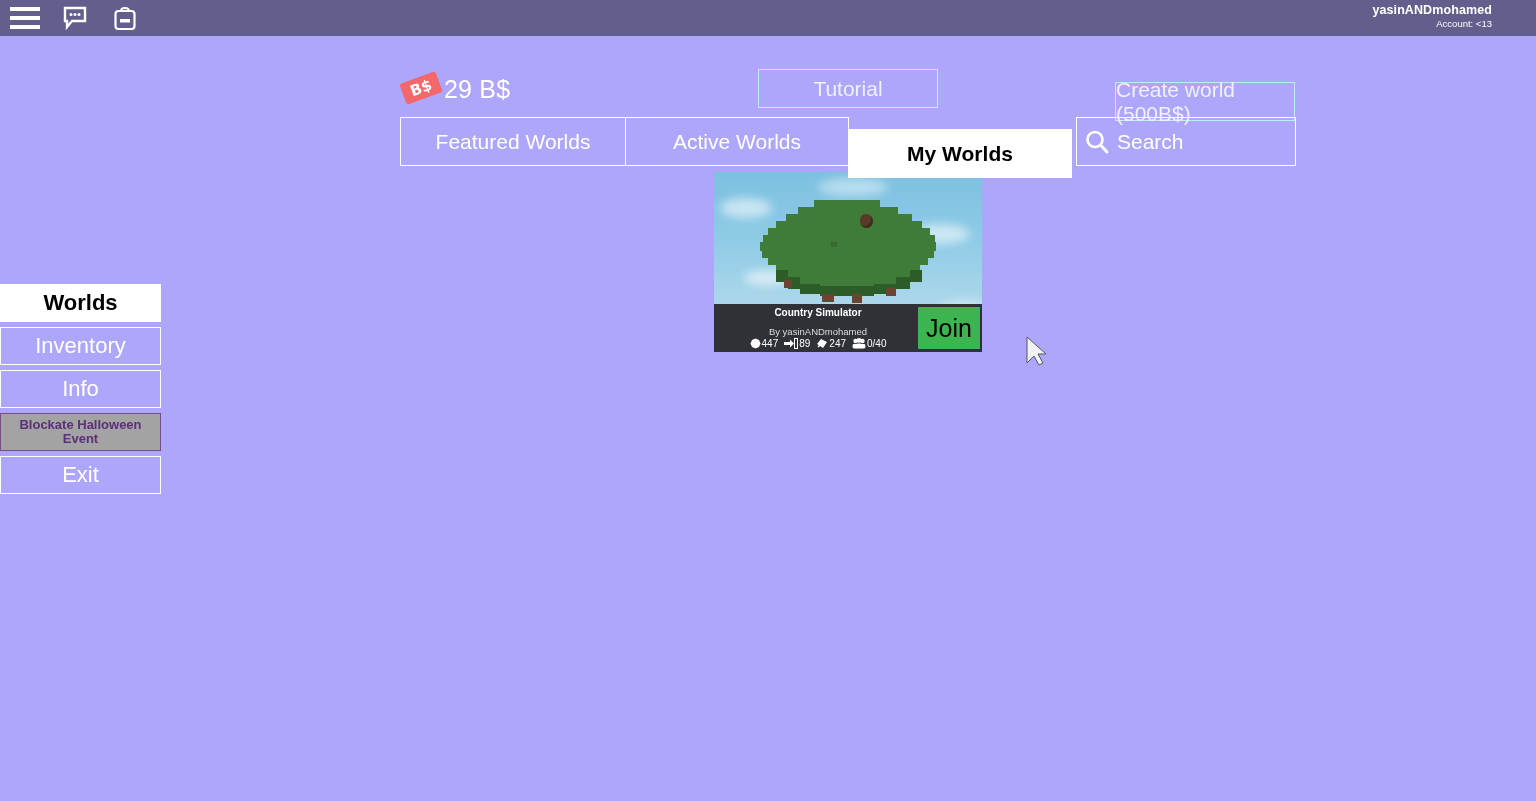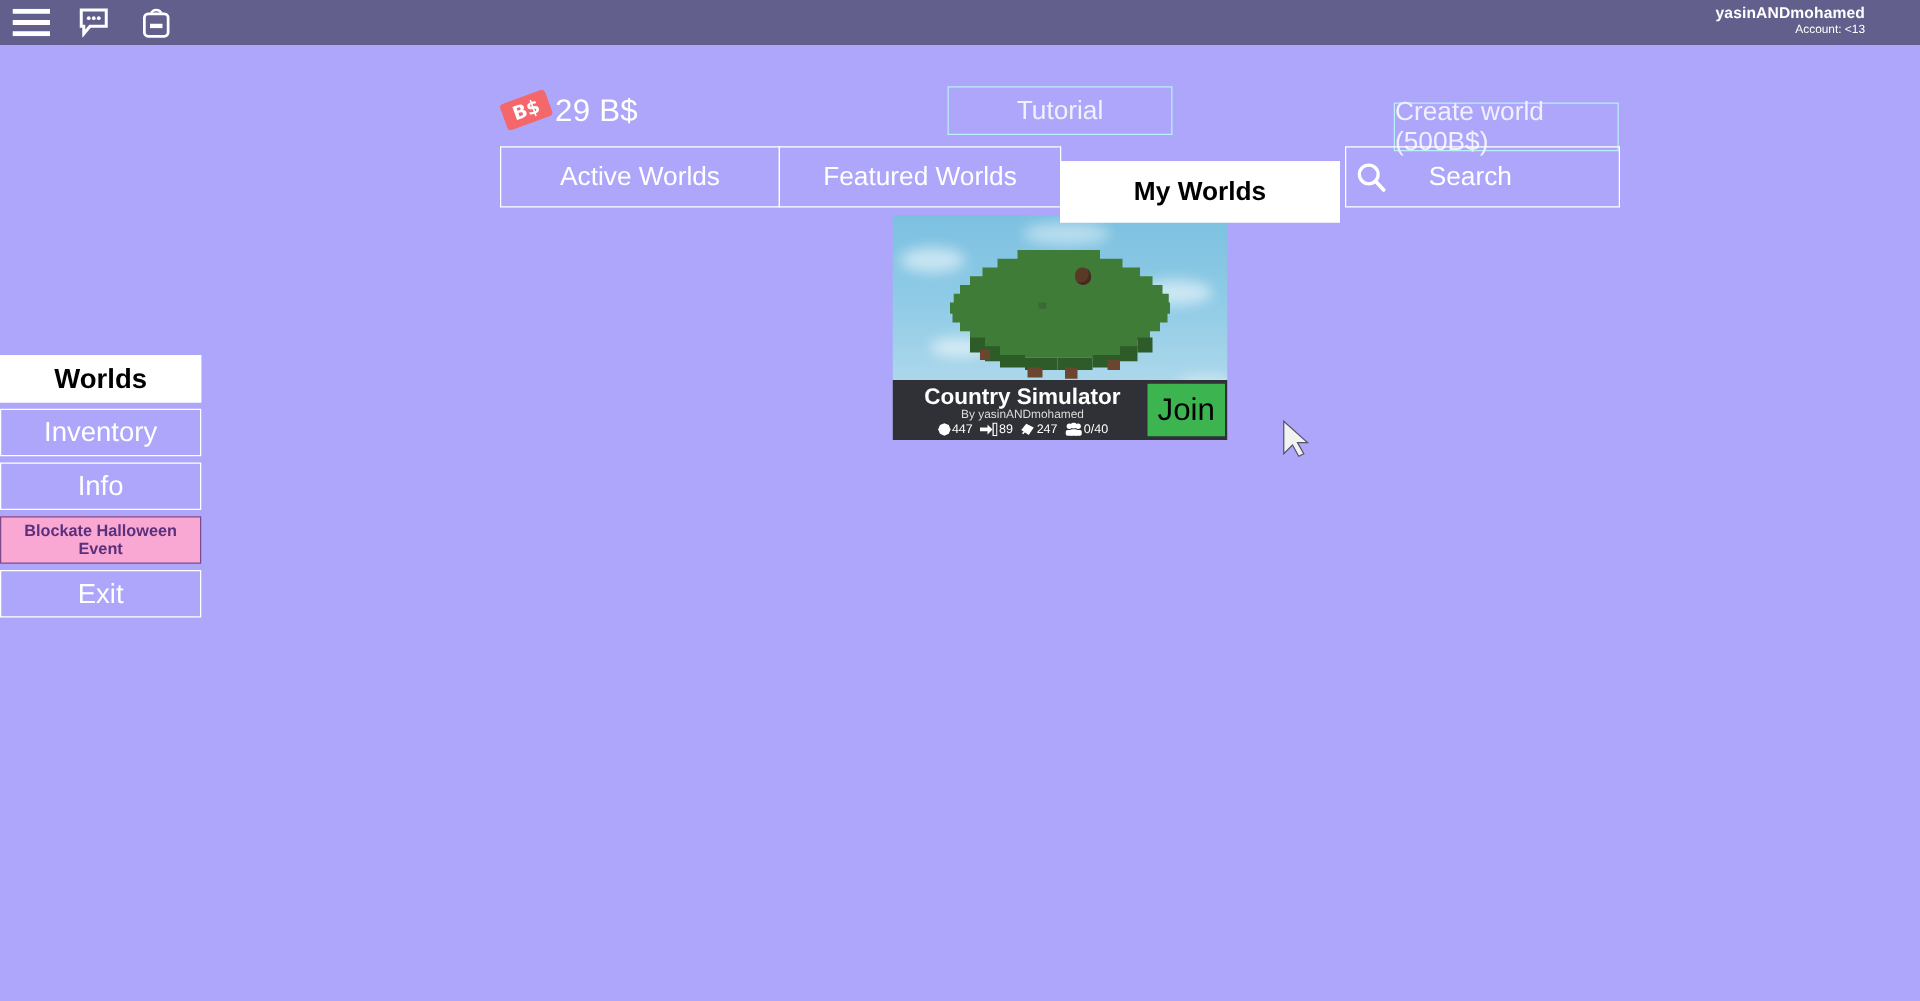--- a/index.html
+++ b/index.html
@@ -169,21 +169,20 @@
     position: absolute;
     left: 1076px;
     top: 117px;
     width: 220px;
     height: 49px;
     box-sizing: border-box;
     border: 1px solid #ffffff;
     display: flex;
     align-items: center;
     cursor: text;
-    gap: 26px;
   }
   #search-icon {
     width: 40px;
     height: 49px;
     position: relative;
     flex: 0 0 40px;
   }
   #search-icon svg { position: absolute; left: 50%; top: 50%; transform: translate(-50%,-50%); }
   #search-input {
     flex: 1;
@@ -277,21 +276,21 @@
     height: 48px;
     background: #2f3136;
   }
   #card-title {
     position: absolute;
     left: 0;
     top: 3px;
     width: 208px;
     text-align: center;
     color: #ffffff;
-    font-size: 18px;
+    font-size: 10px;
     font-weight: bold;
     font-family: "Liberation Sans", sans-serif;
     white-space: nowrap;
   }
   #card-author {
     position: absolute;
     left: 0;
     top: 22px;
     width: 208px;
     text-align: center;
@@ -362,21 +361,21 @@
     font-family: "Liberation Sans", sans-serif;
     line-height: 1.05;
   }
   .side-btn:first-child { margin-top: 0; }
   .side-btn.active {
     background: #ffffff;
     color: #000000;
     font-weight: bold;
   }
   .side-btn.event {
-    background: #f9a8d4;
+    background: #a3a3a3;
     border-color: #7a4a8c;
     color: #5b2f7a;
     font-size: 13px;
     font-weight: bold;
     height: 38px;
     padding: 0 6px;
   }
   .side-btn.spaced { margin-top: 5px; }
 
   
@@ -431,22 +430,22 @@
         <span>B$</span>
       </div>
   </div>
   <div id="currency-amount">29 B$</div>
 </div>
 
 <div class="outline-btn" id="tutorial-btn">Tutorial</div>
 <div class="outline-btn" id="create-world-btn">Create world (500B$)</div>
 
 <div id="tabs">
+  <div class="tab" id="tab-featured">Featured Worlds</div>
   <div class="tab" id="tab-active">Active Worlds</div>
-  <div class="tab" id="tab-featured">Featured Worlds</div>
   <div class="tab active" id="tab-my">My Worlds</div>
 </div>
 
 <div id="search-box">
   <div id="search-icon">
     <svg width="26" height="26" viewBox="0 0 26 26">
       <circle cx="11" cy="10.5" r="7.5" fill="none" stroke="#ffffff" stroke-width="2.6"></circle>
       <line x1="16.5" y1="16" x2="23" y2="23" stroke="#ffffff" stroke-width="3" stroke-linecap="round"></line>
     </svg>
   </div>

